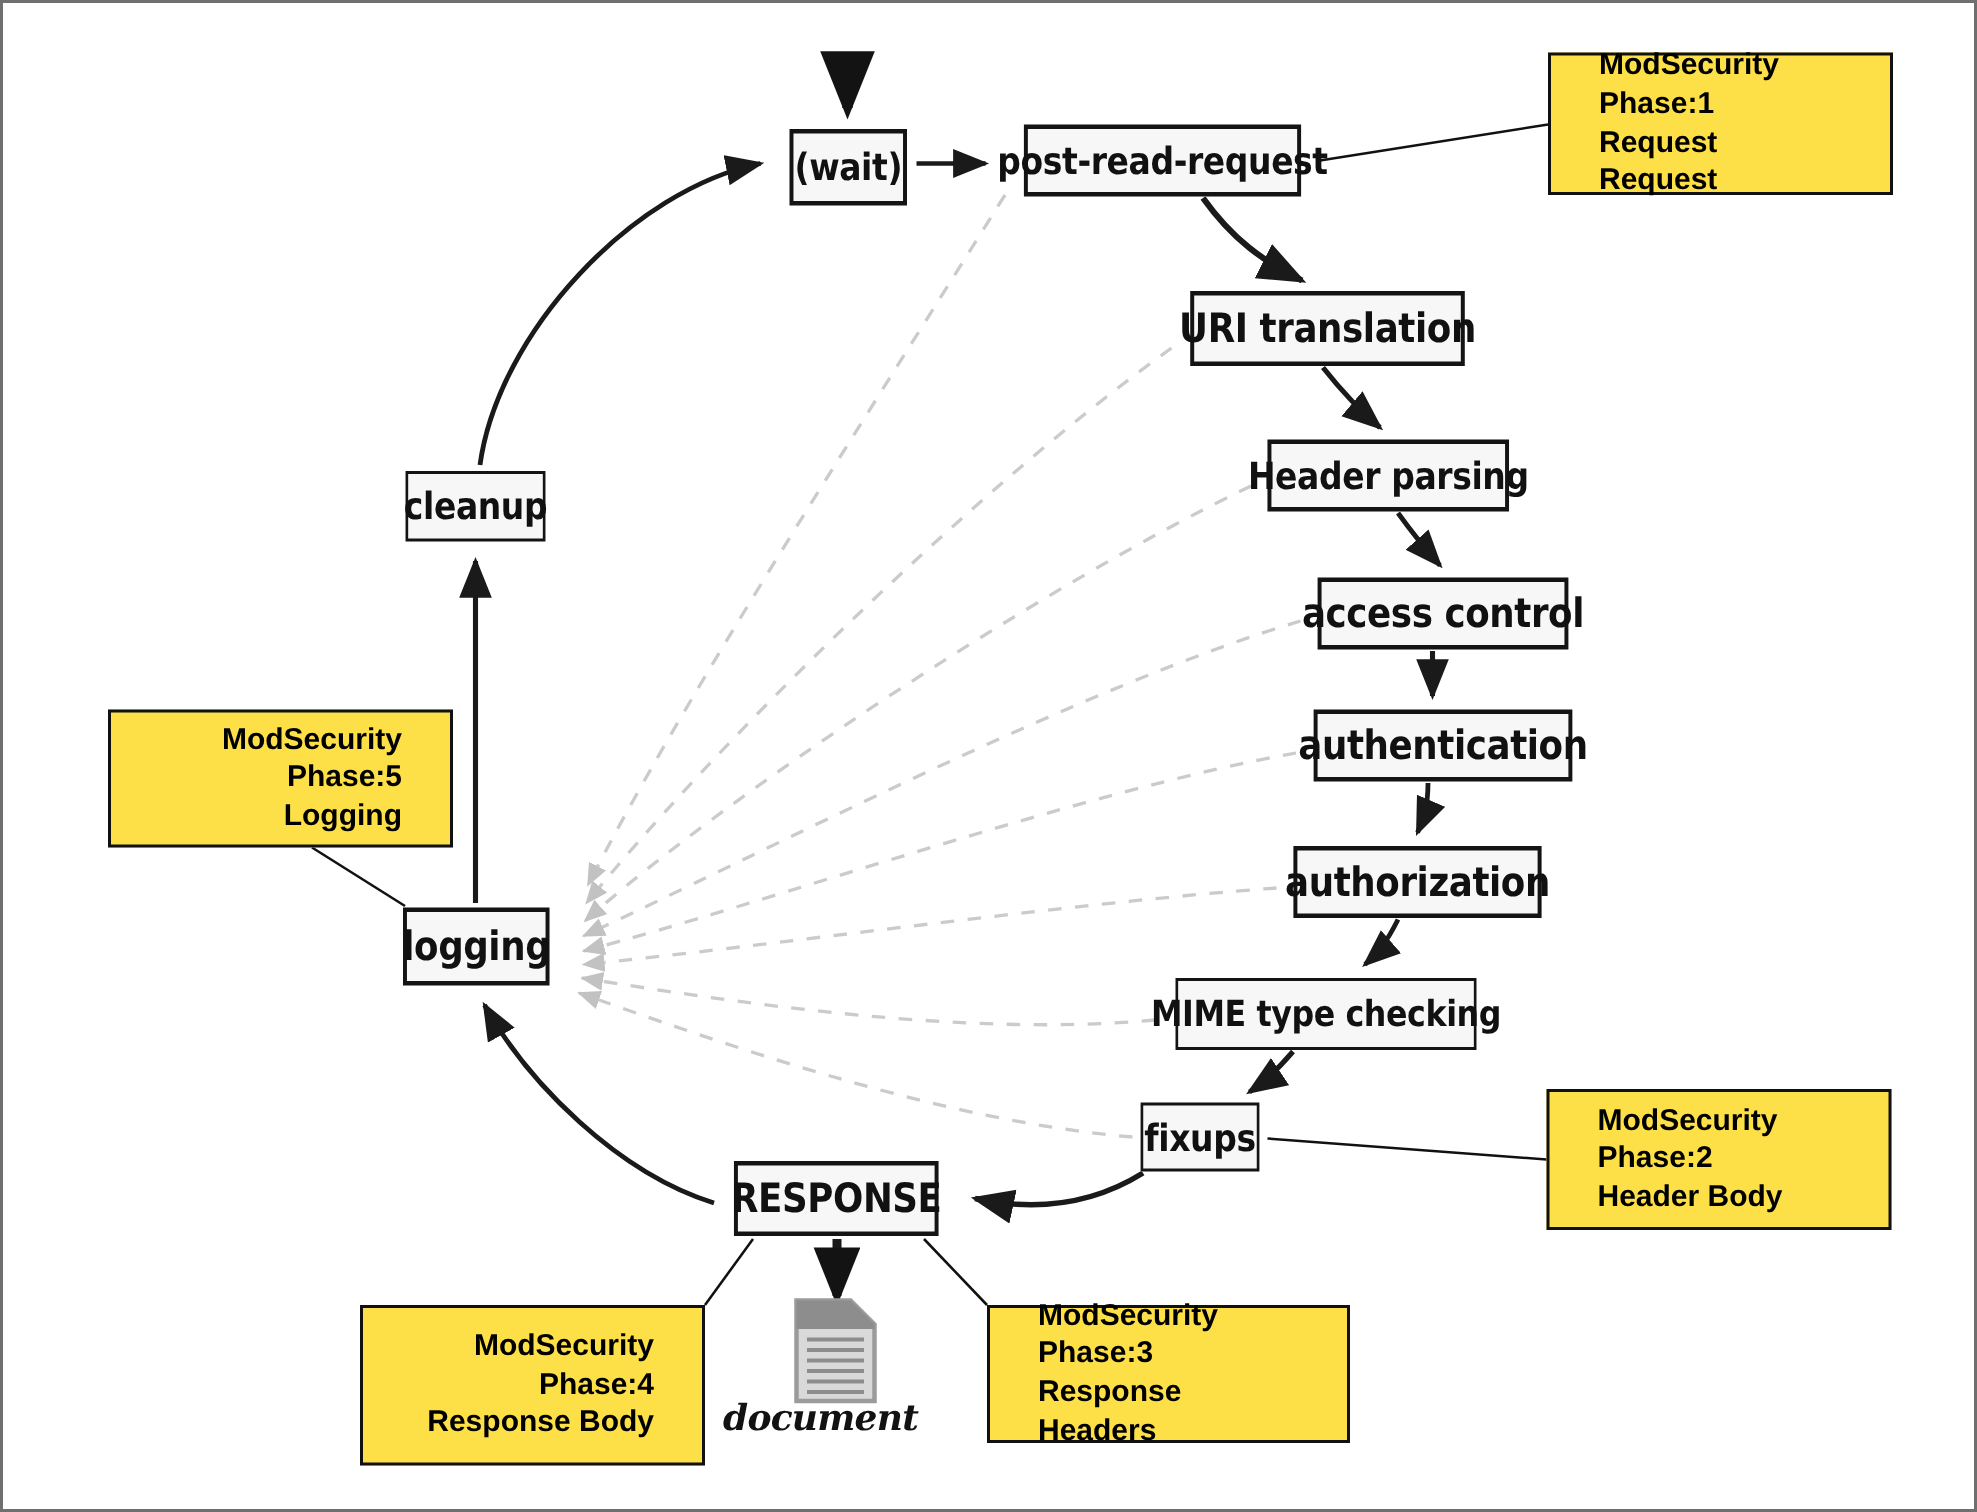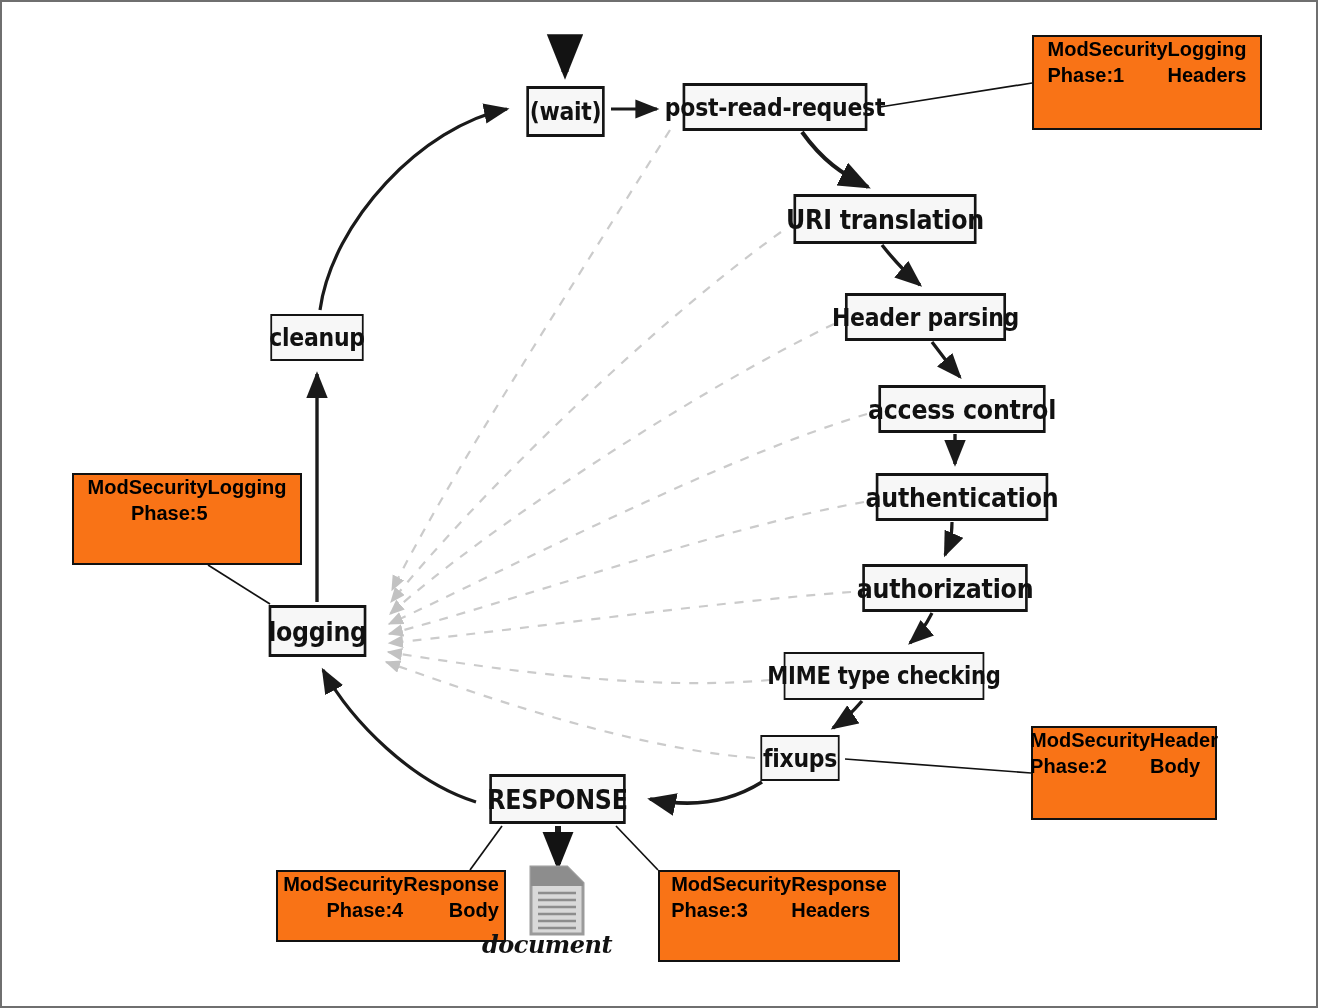--- a/index.html
+++ b/index.html
@@ -47,24 +47,24 @@
     display: block;
     padding: 0 6px;
   }
   .node.thin {
     border-width: 2px;
   }
   
   .callout {
     position: absolute;
     box-sizing: border-box;
-    background: #f97316;
+    background: #fde047;
     border: 2px solid #111111;
     display: flex;
-    flex-direction: row;
+    flex-direction: column;
     justify-content: center;
     font-family: "Liberation Sans", sans-serif;
     font-weight: bold;
     font-size: 20px;
     line-height: 1.28;
     color: #000000;
     padding: 0 32px;
   }
   .callout.align-right { text-align: right; }
   .callout.align-left  { text-align: left; }
@@ -204,34 +204,34 @@
   <div class="node" style="left:260px; top:603px; width:111px; height:52px; font-size:27px;">
     <span class="inner">logging</span>
   </div>
 
   <div class="node thin" style="left:262px; top:312px; width:106px; height:47px; font-size:25px;">
     <span class="inner">cleanup</span>
   </div>
 
   <div class="callout align-left" style="left:1030px; top:33px; width:230px; height:95px;">
     <span>ModSecurity Phase:1</span>
-    <span>Logging Headers</span>
-  </div>
-
-  <div class="callout align-left" style="left:1029px; top:724px; width:186px; height:94px;">
+    <span>Request Request</span>
+  </div>
+
+  <div class="callout align-left" style="left:1029px; top:724px; width:230px; height:94px;">
     <span>ModSecurity Phase:2</span>
     <span>Header Body</span>
   </div>
 
   <div class="callout align-left" style="left:656px; top:868px; width:242px; height:92px;">
     <span>ModSecurity Phase:3</span>
     <span>Response Headers</span>
   </div>
 
-  <div class="callout align-right" style="left:238px; top:868px; width:230px; height:72px;margin-left:36px;">
+  <div class="callout align-right" style="left:238px; top:868px; width:230px; height:107px;">
     <span>ModSecurity Phase:4</span>
     <span>Response Body</span>
   </div>
 
   <div class="callout align-right" style="left:34px; top:471px; width:230px; height:92px;margin-left:36px;">
     <span>ModSecurity Phase:5</span>
     <span>Logging</span>
   </div>
 
   <svg id="doc-icon" viewBox="0 0 62 74" xmlns="http://www.w3.org/2000/svg">

